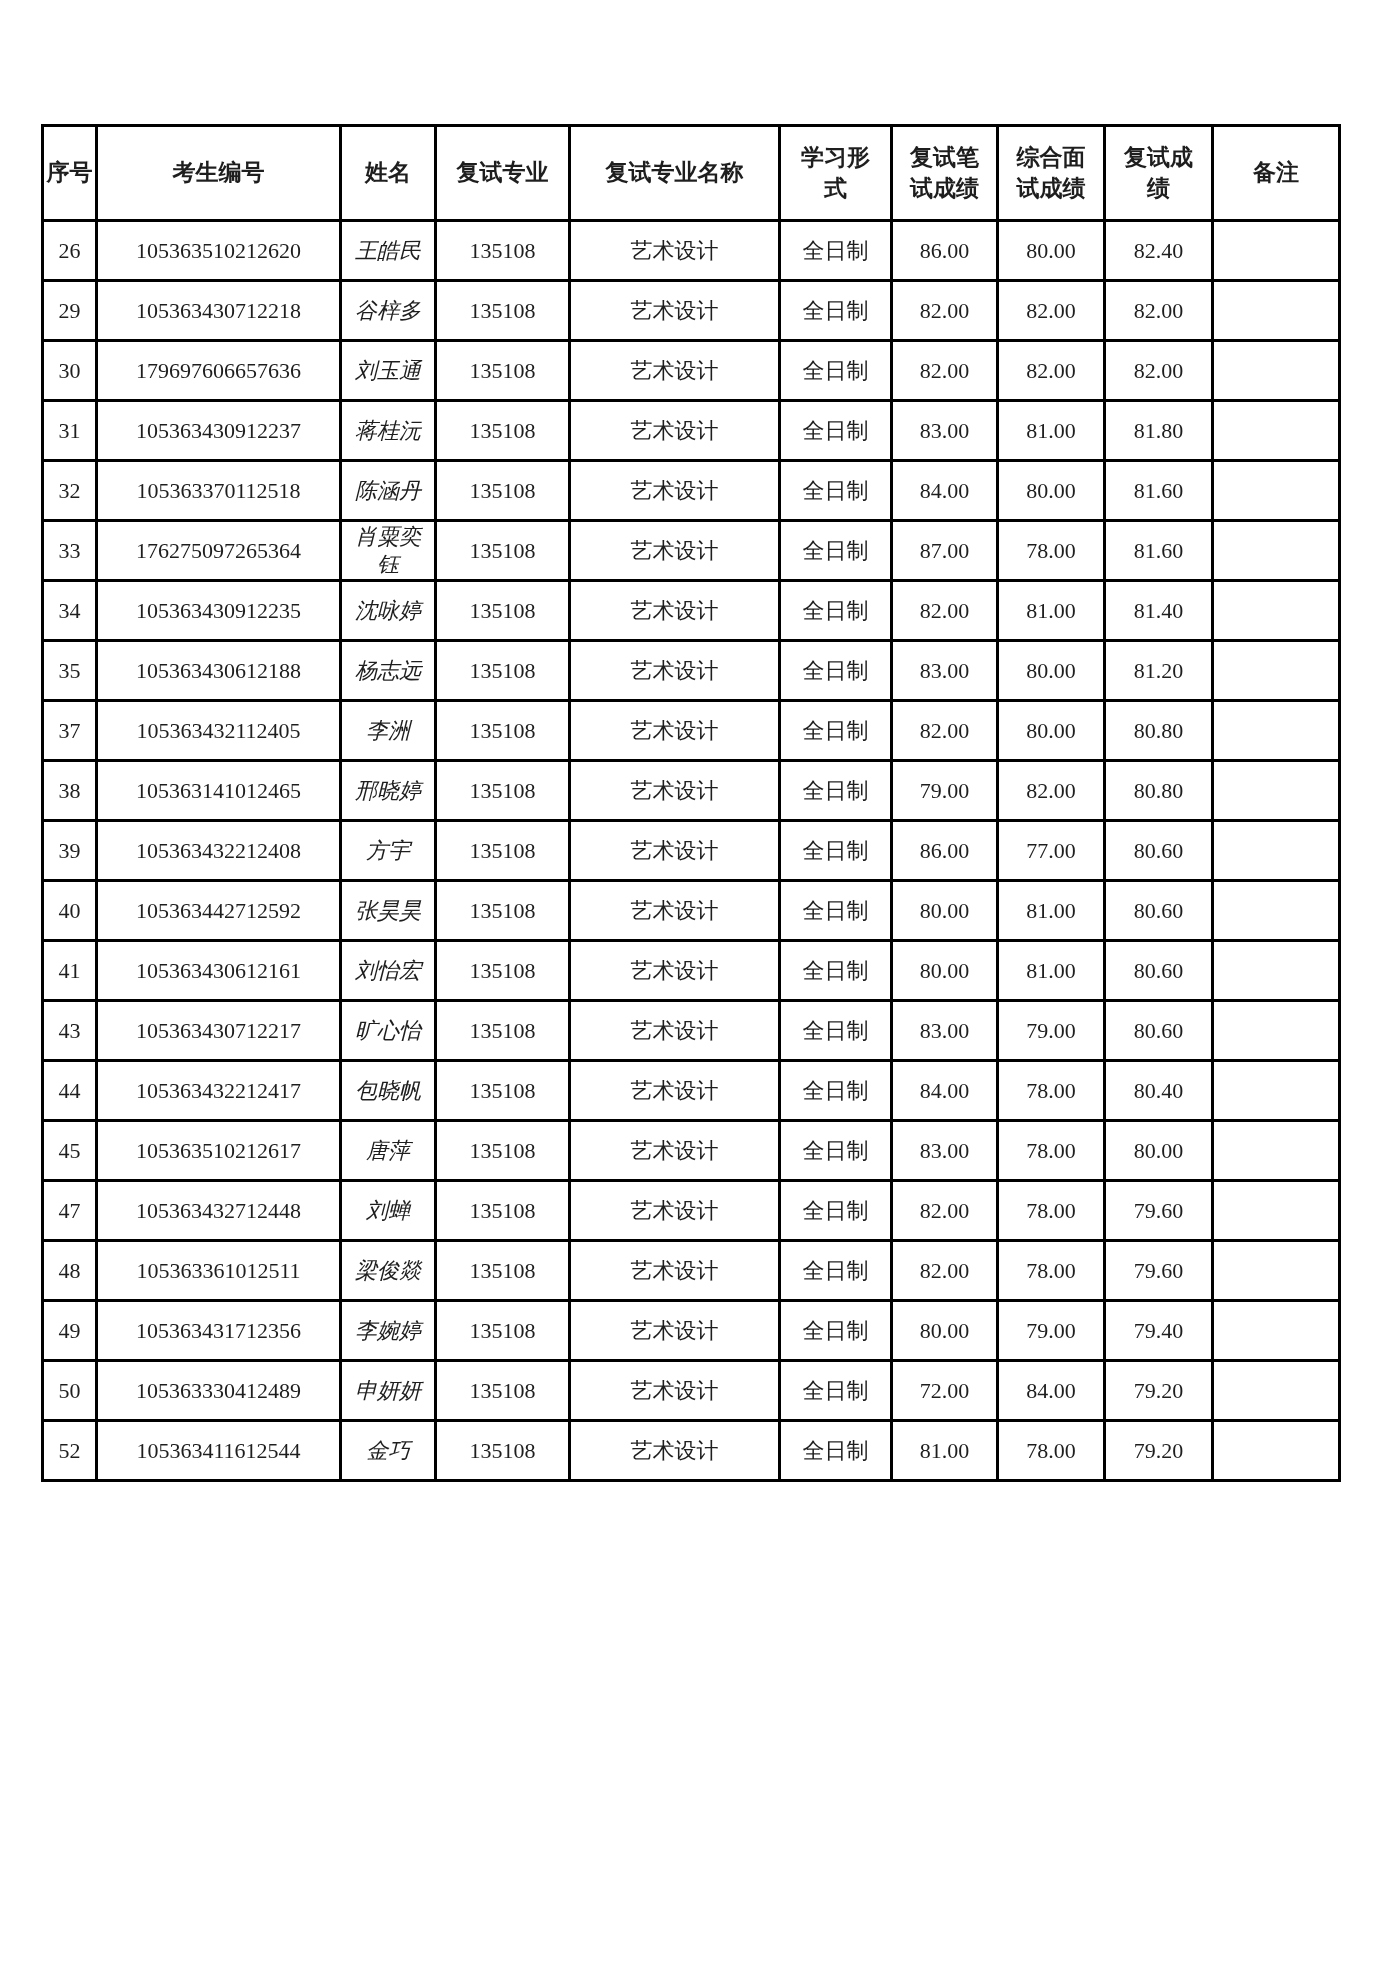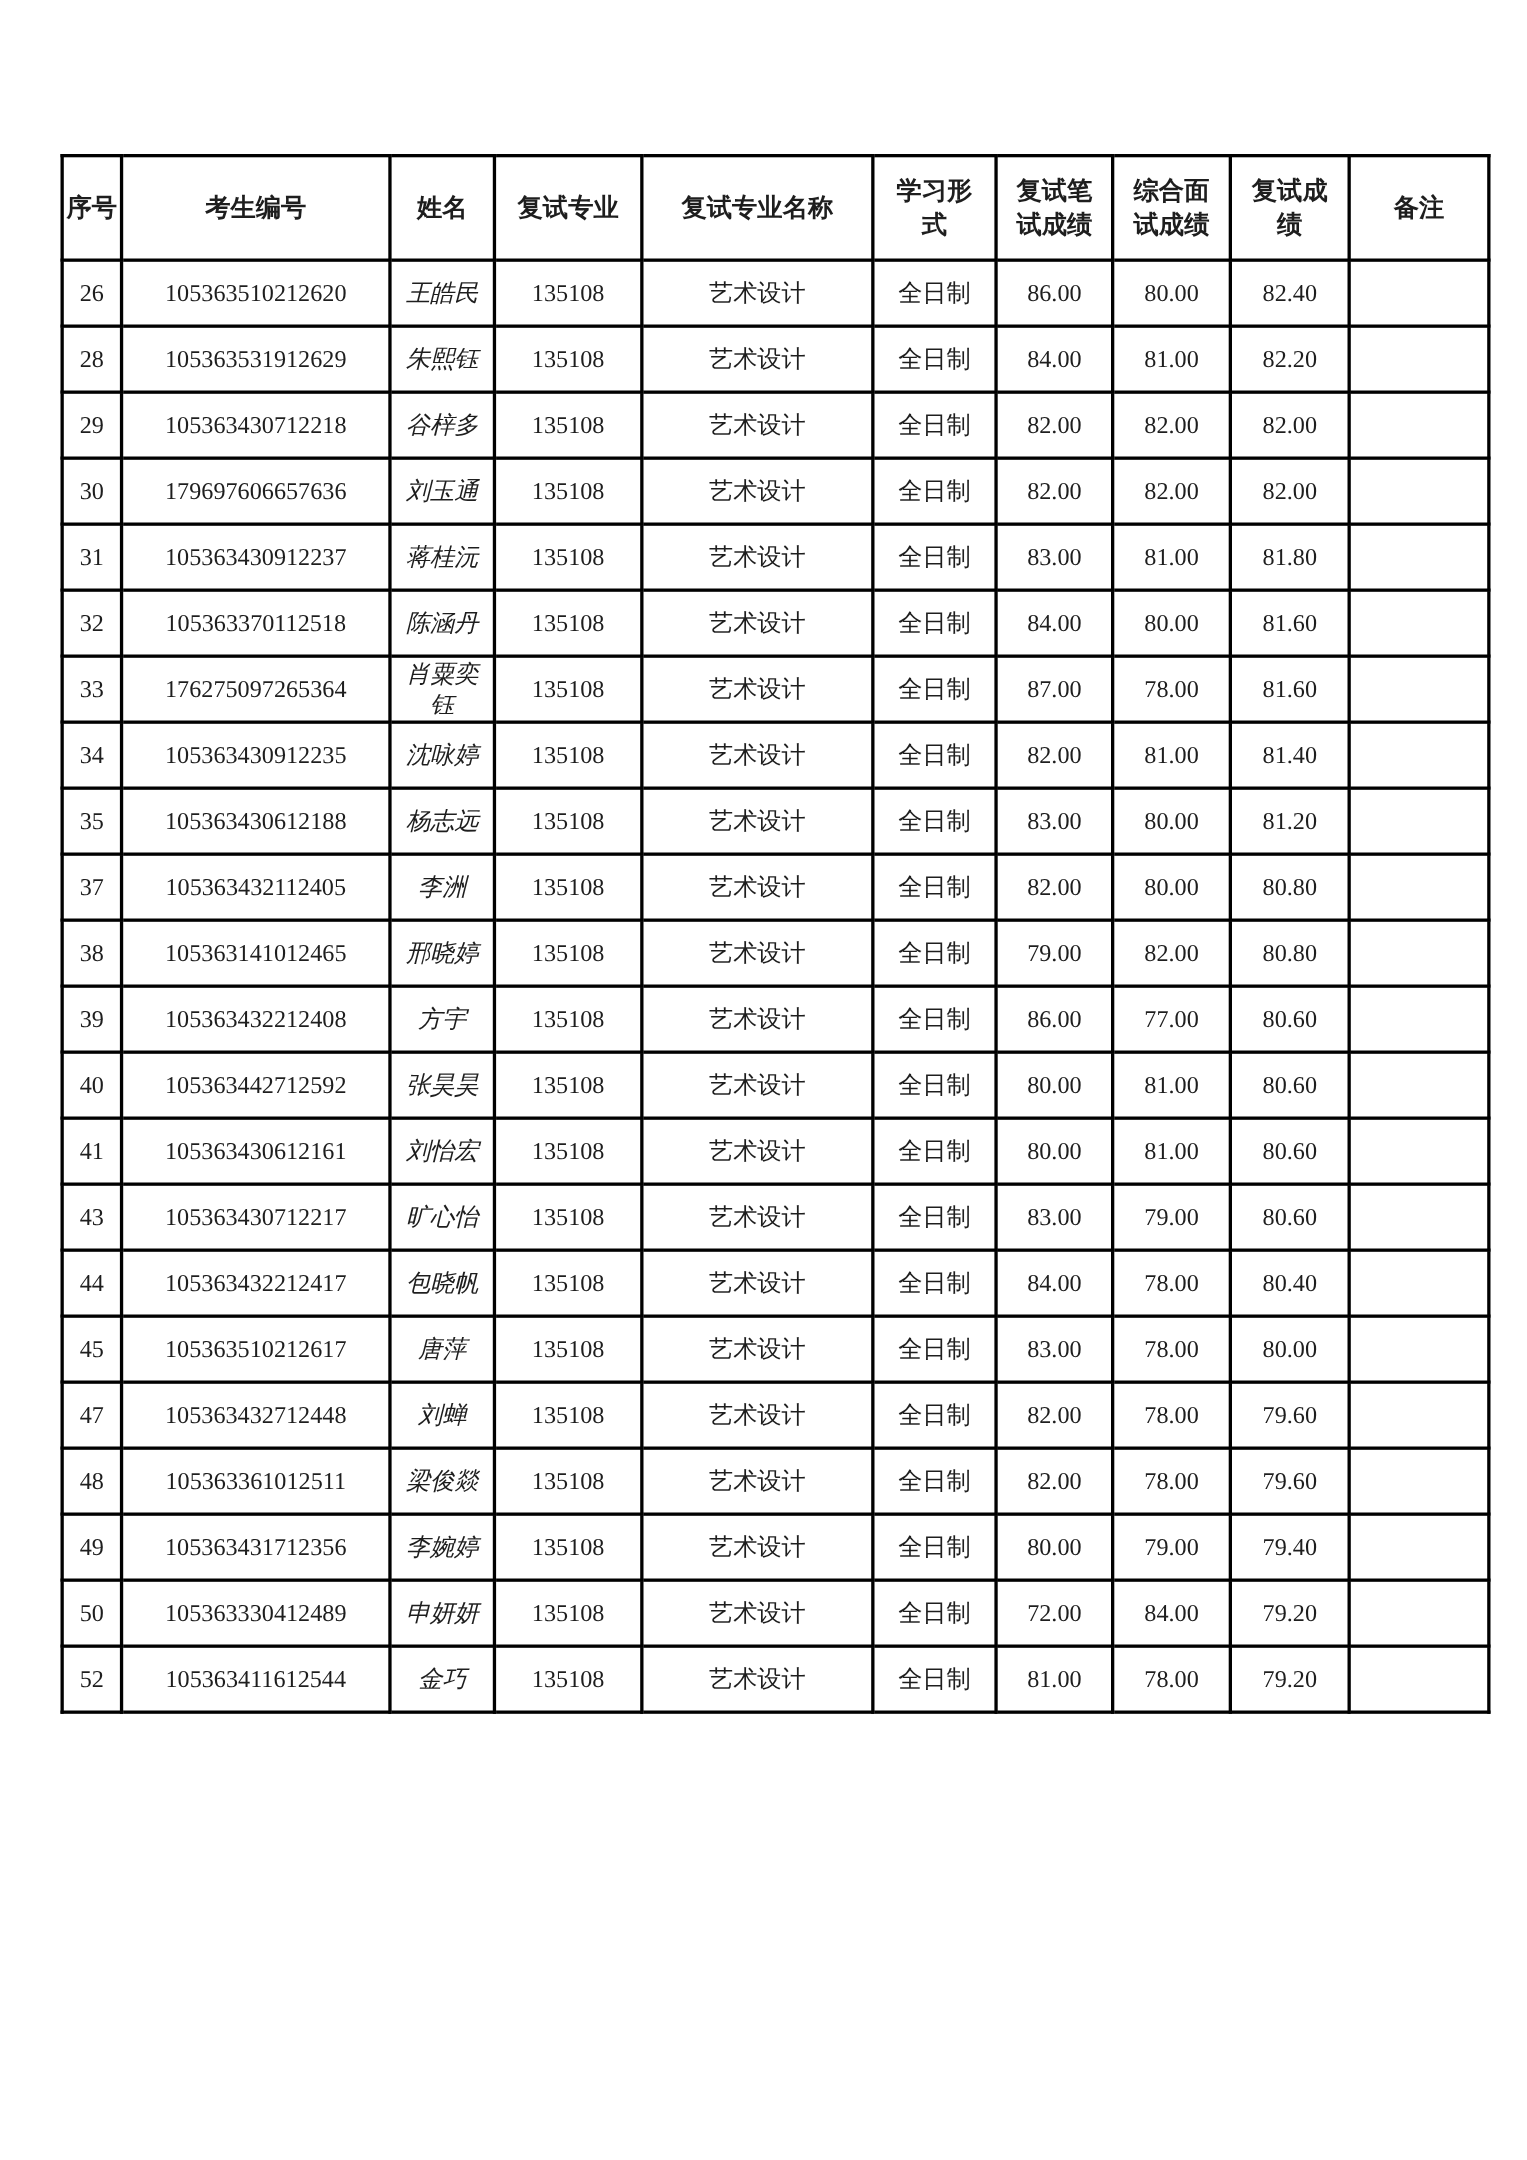--- a/index.html
+++ b/index.html
@@ -15,26 +15,25 @@
   }
   .page {
     position: absolute;
     left: 0; top: 0;
     width: 1388px;
     height: 1964px;
     background: #ffffff;
   }
   table.score-table {
     position: absolute;
-    left: 55px;
+    left: 41px;
     top: 124px;
     width: 1297px;
     border-collapse: collapse;
     table-layout: fixed;
-    margin-top: 16px;
   }
   .score-table th, .score-table td {
     border: 3px solid #000000;
     text-align: center;
     vertical-align: middle;
     color: #1e1e1e;
     padding: 0 2px;
     overflow: hidden;
   }
   .score-table thead th {
@@ -98,32 +97,20 @@
           <td class="col-name">王皓民</td>
           <td class="col-major_code">135108</td>
           <td class="col-major_name">艺术设计</td>
           <td class="col-study_form">全日制</td>
           <td class="col-written">86.00</td>
           <td class="col-interview">80.00</td>
           <td class="col-final">82.40</td>
           <td class="col-remark"></td>
         </tr>
         <tr>
-          <td class="col-seq">28</td>
-          <td class="col-id">105363531912629</td>
-          <td class="col-name">朱熙钰</td>
-          <td class="col-major_code">135108</td>
-          <td class="col-major_name">艺术设计</td>
-          <td class="col-study_form">全日制</td>
-          <td class="col-written">84.00</td>
-          <td class="col-interview">81.00</td>
-          <td class="col-final">82.20</td>
-          <td class="col-remark"></td>
-        </tr>
-        <tr>
           <td class="col-seq">29</td>
           <td class="col-id">105363430712218</td>
           <td class="col-name">谷梓多</td>
           <td class="col-major_code">135108</td>
           <td class="col-major_name">艺术设计</td>
           <td class="col-study_form">全日制</td>
           <td class="col-written">82.00</td>
           <td class="col-interview">82.00</td>
           <td class="col-final">82.00</td>
           <td class="col-remark"></td>

